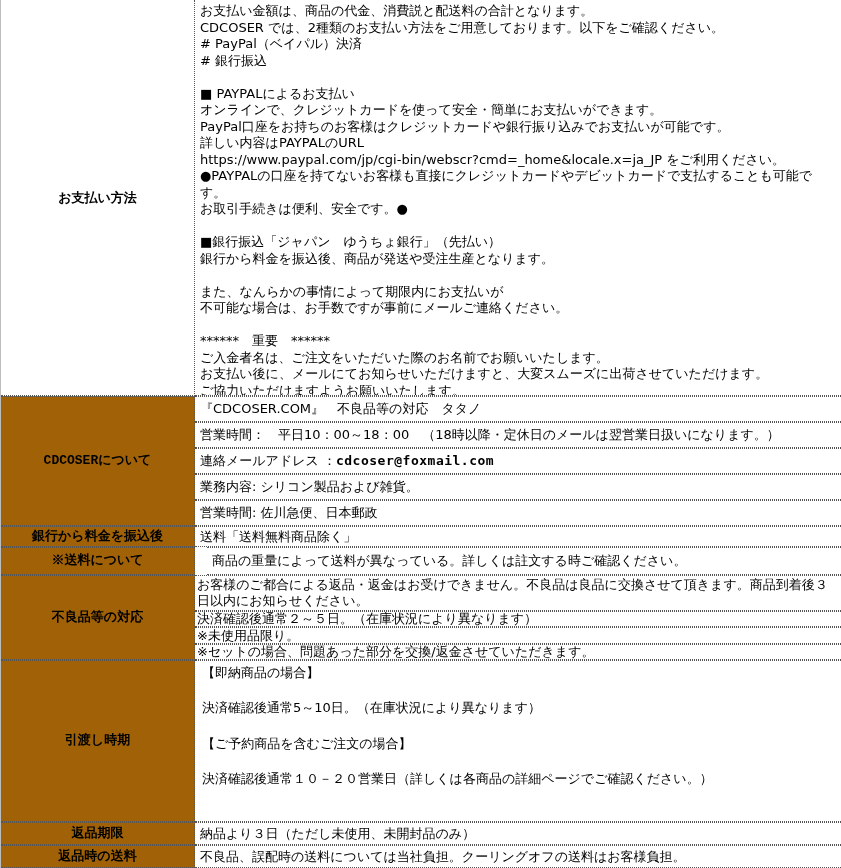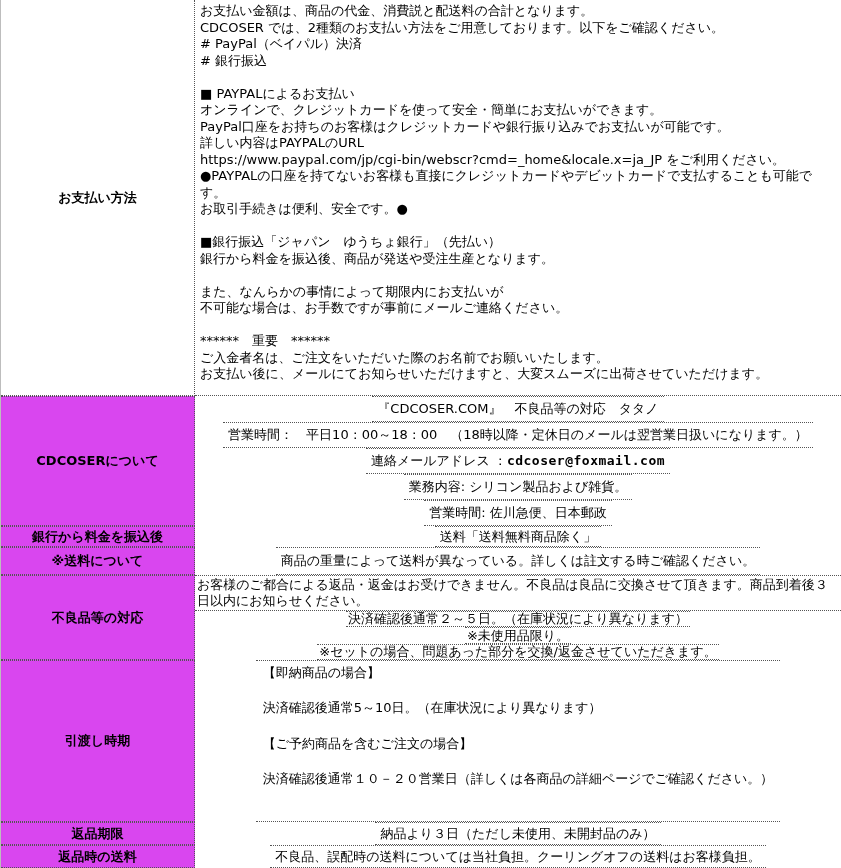--- a/index.html
+++ b/index.html
@@ -26,22 +26,22 @@
     align-items: center;
     justify-content: center;
     text-align: left;
     font-weight: bold;
     padding: 2px 21px;
     border-right: 1px dotted #555;
     border-bottom: 1px dotted #555;
     line-height: 16px;
   }
   .sec + .sec .head { border-top: 1px dotted #555; }
-  .head.cream { background: #d946ef; }
-  .body { flex: 1 1 auto; min-width: 0; display: flex; flex-direction: column; align-items: center; }
+  .head.cream { background: #a16207; font-family: Liberation Mono, monospace; }
+  .body { flex: 1 1 auto; min-width: 0; display: flex; flex-direction: column; }
   .textblock {
     flex: 1;
     padding: 3px 5px 0 5px;
     border-bottom: 1px dotted #555;
     overflow: hidden;
   }
   .ln { margin: 0; line-height: 16.5px; min-height: 16.5px; white-space: pre-wrap; }
   .row {
     border-top: 1px dotted #555;
     border-bottom: 1px dotted #555;
@@ -52,21 +52,21 @@
     overflow: hidden;
   }
   .row.block { display: block; }
   
   .sec-payment   { height: 396px; }
   .sec-payment .head { border-top: none; }
   .sec-payment .textblock { border-top: none; }
   .sec-about     { height: 130px; }
   .sec-about .row { flex: 1 1 0; }
   .sec-extra     { height: 21px; }
-  .sec-shipnote  { height: 28px; }
+  .sec-shipnote  { height: 28px; gap: 12px; }
   .sec-defect    { height: 85px; }
   .sec-defect .row { padding: 1px 2px; }
   .sec-defect .row.wrap2 { flex: none; }
   .sec-delivery  { flex: 1 1 auto; }
   .sec-delivery .dbody { flex: 1; padding: 3px 7px; border-top: 1px dotted #555; border-bottom: 1px dotted #555; }
   .sec-delivery .ln { line-height: 17.7px; min-height: 17.7px; }
   .sec-deadline  { height: 36px; }
   .sec-deadline .row { flex: 1 1 0; }
   .sec-retperiod { height: 23px; }
   .sec-retship   { height: 23px; }
@@ -101,20 +101,21 @@
         <p class="ln"></p>
         <p class="ln">■銀行振込「ジャパン　ゆうちょ銀行」（先払い）</p>
         <p class="ln">銀行から料金を振込後、商品が発送や受注生産となります。</p>
         <p class="ln"></p>
         <p class="ln">また、なんらかの事情によって期限内にお支払いが</p>
         <p class="ln">不可能な場合は、お手数ですが事前にメールご連絡ください。</p>
         <p class="ln"></p>
         <p class="ln">******　重要　******</p>
         <p class="ln">ご入金者名は、ご注文をいただいた際のお名前でお願いいたします。</p>
         <p class="ln">お支払い後に、メールにてお知らせいただけますと、大変スムーズに出荷させていただけます。</p>
+        <p class="ln">ご協力いただけますようお願いいたします。</p>
       </div>
     </div>
   </div>
 
   <div class="sec sec-about">
     <div class="head cream">CDCOSERについて</div>
     <div class="body">
       <div class="row">
         <span>『CDCOSER.COM』　不良品等の対応　タタノ</span>
       </div>

